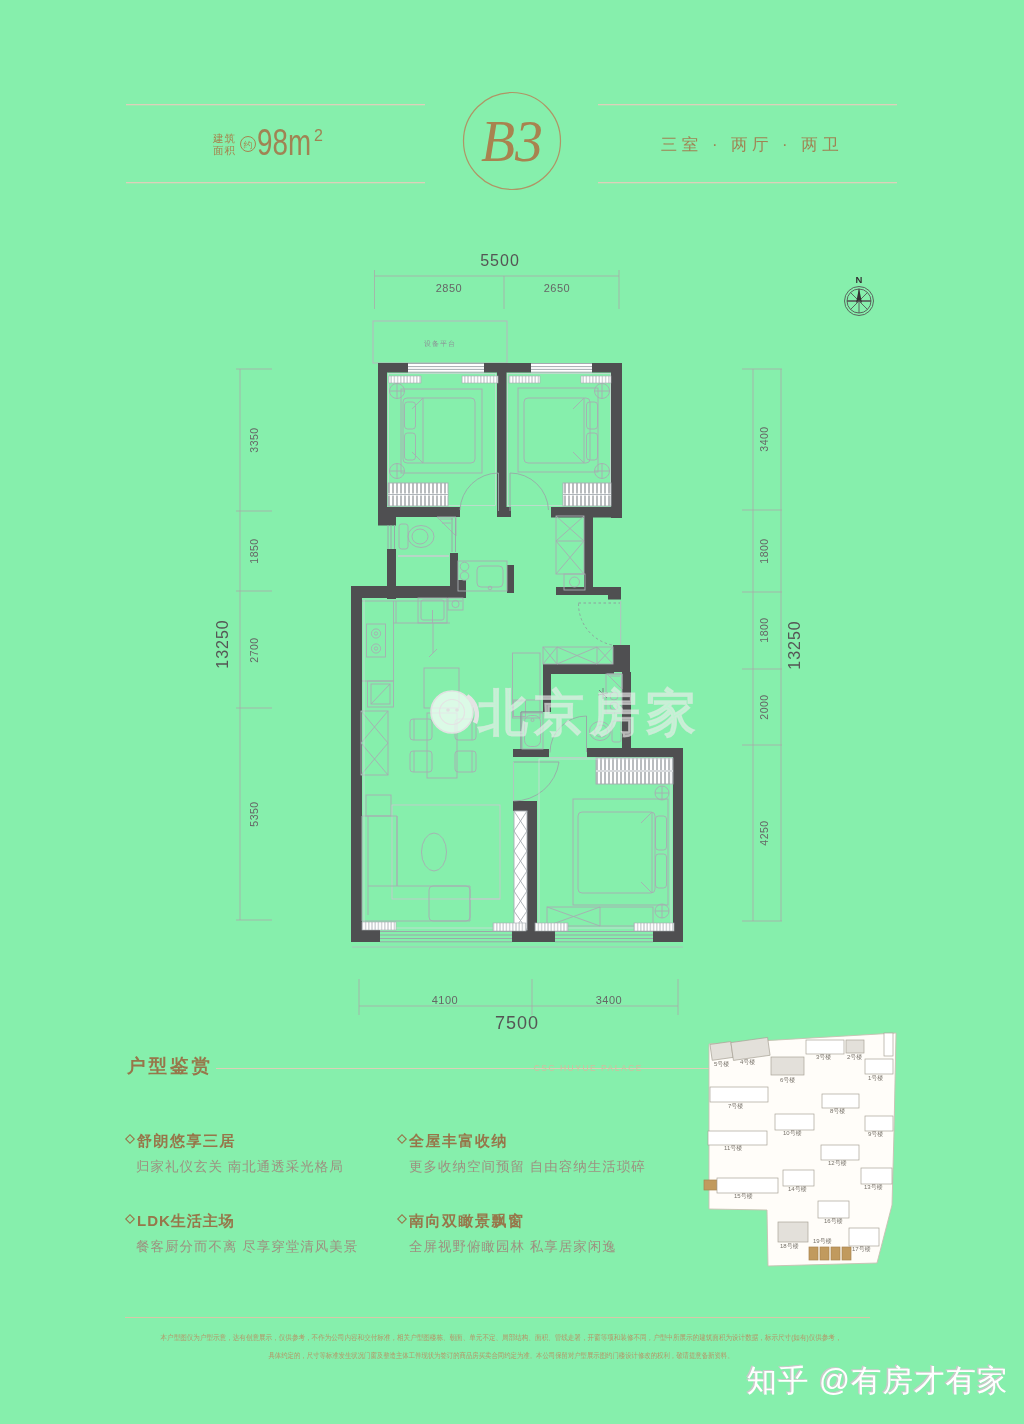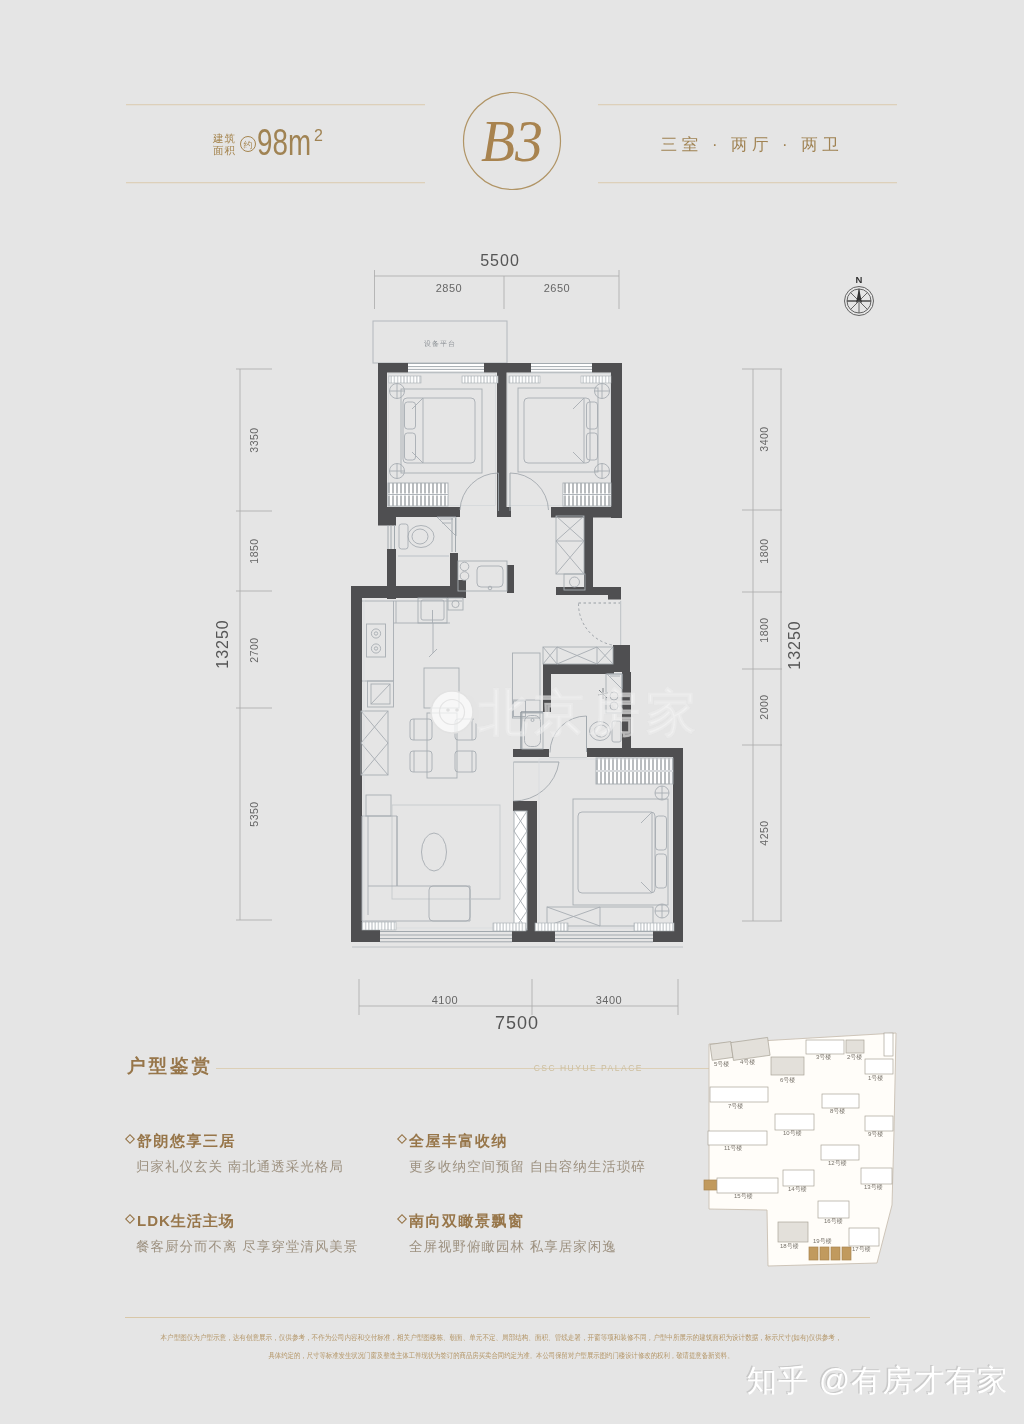--- a/index.html
+++ b/index.html
@@ -1,16 +1,16 @@
 <!DOCTYPE html>
 <html><head>
 <meta charset="utf-8">
 <style>
   html,body{margin:0;padding:0;background:#fff;}
-  .page{position:relative;width:1024px;height:1424px;background:#e5e5e5;overflow:hidden;
+  .page{position:relative;width:1024px;height:1424px;background:#86efac;overflow:hidden;
         font-family:"Liberation Sans", sans-serif;}
   svg{position:absolute;left:0;top:0;}
   text{font-family:"Liberation Sans", sans-serif;}
 </style>
 </head>
 <body>
 <div class="page">
 <svg width="1024" height="1424" viewBox="0 0 1024 1424">
 
 <g id="header">

